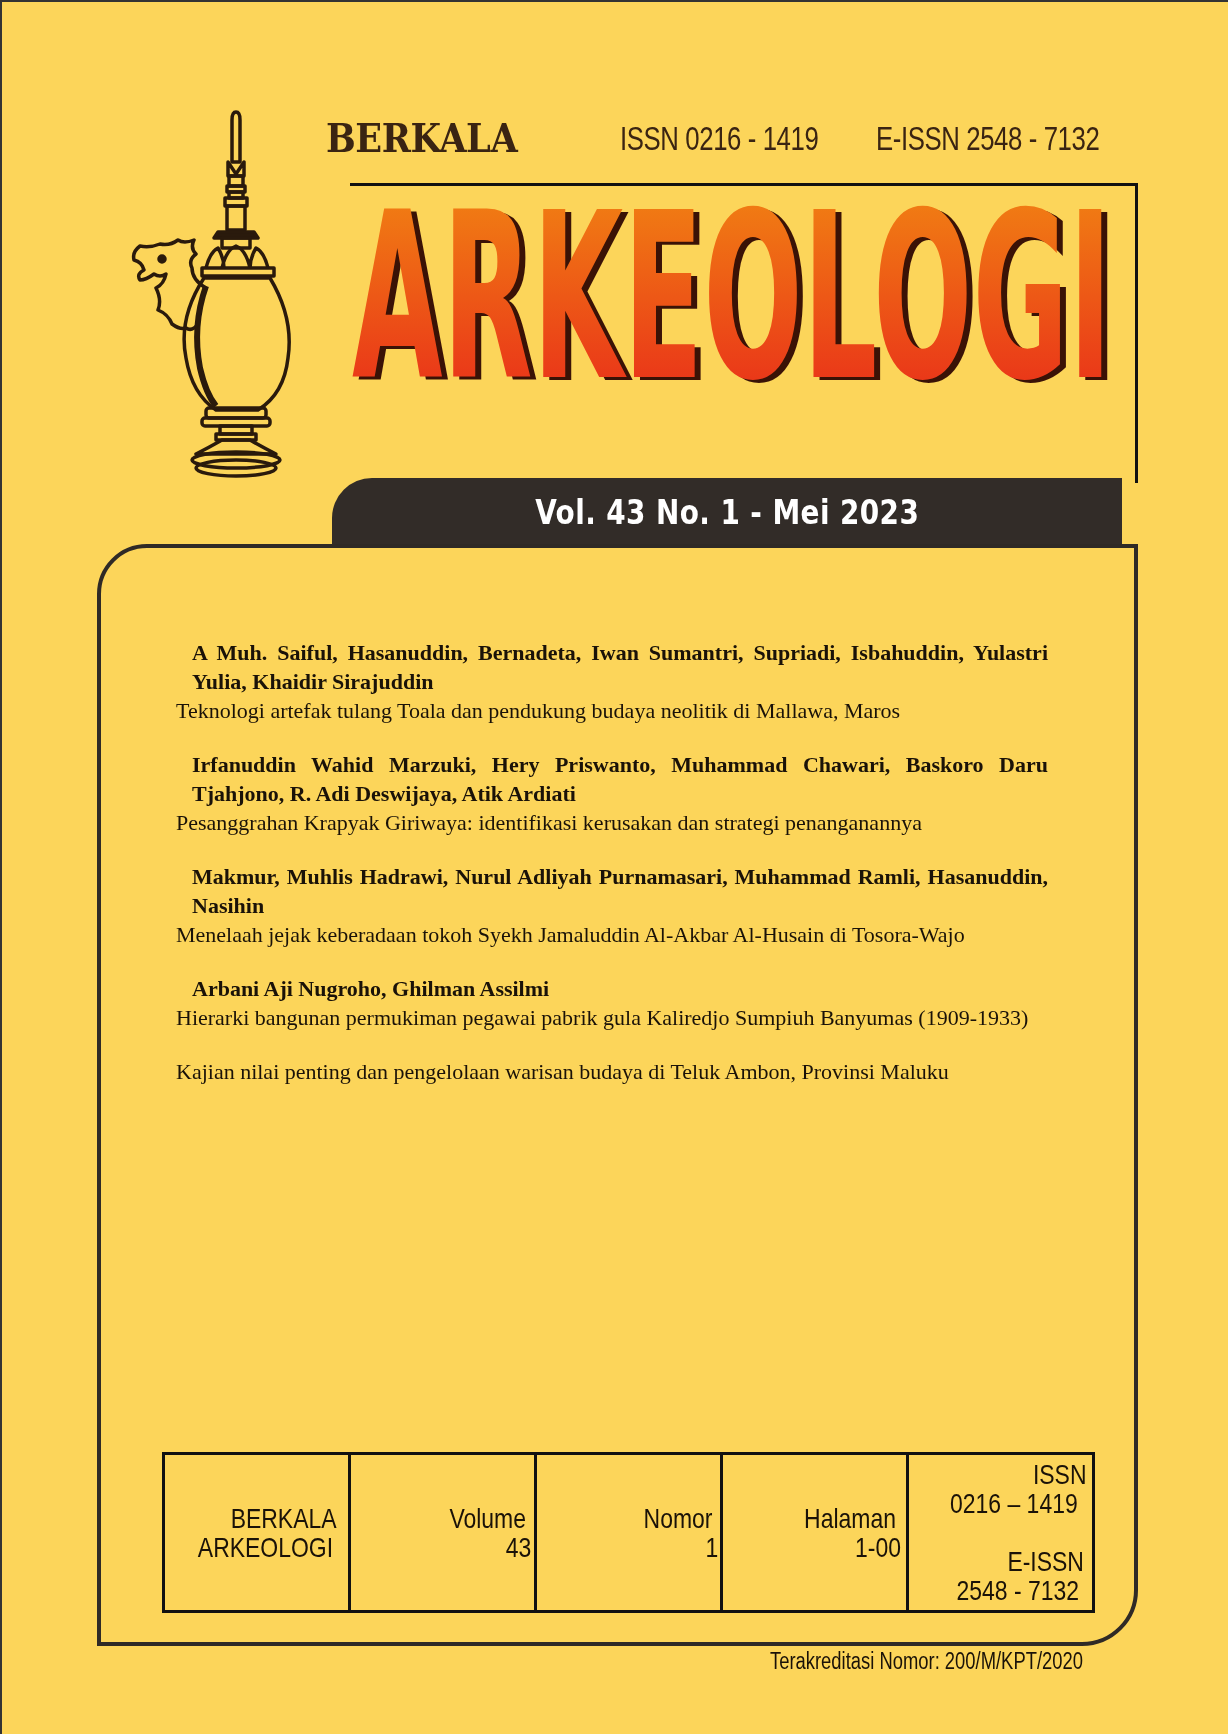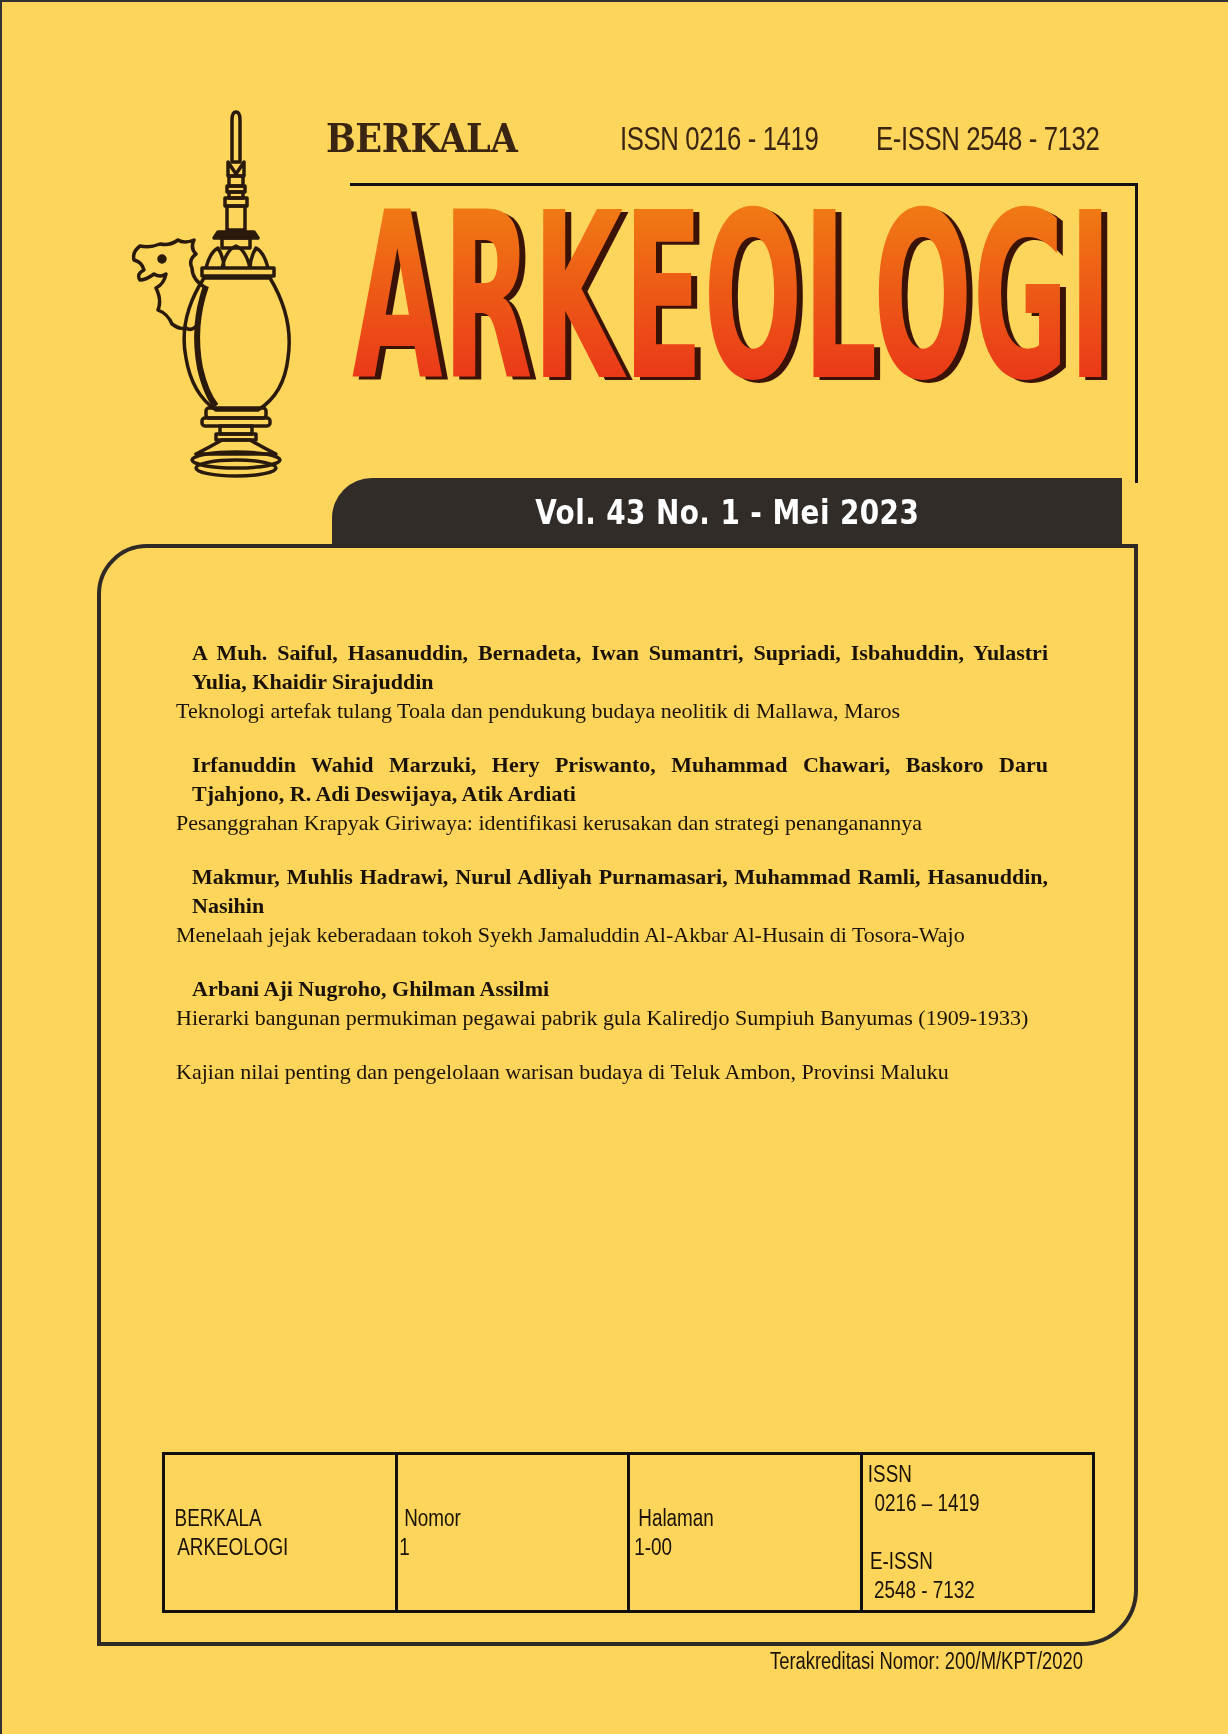--- a/index.html
+++ b/index.html
@@ -26,21 +26,21 @@
   
   .content-box { position: absolute; left: 97px; top: 544px; width: 1041px; height: 1102px; border: 4px solid #2f2a26; border-top-left-radius: 50px; border-bottom-right-radius: 56px; border-top: 4px solid #2f2a26; }
 
   .articles { position: absolute; left: 164px; top: 638px; width: 884px; }
   .article { margin-bottom: 25px; }
   .authors { font-weight: bold; font-size: 22px; line-height: 29px; text-align: justify; text-align-last: left; margin-left: 28px; }
   .title { font-size: 22px; line-height: 29px; text-align: justify; text-align-last: left; margin-left: 12px; }
 
   
   .info-table { position: absolute; left: 162px; top: 1452px; width: 933px; height: 161px; border: 3px solid #111; display: flex; }
-  .cell { flex: 1; border-right: 3px solid #111; display: flex; flex-direction: column; align-items: flex-start; justify-content: center; font-family: "Liberation Sans", sans-serif; font-size: 23px; line-height: 29px; color: #1a1208; text-align: center; }
+  .cell { flex: 1; border-right: 3px solid #111; display: flex; flex-direction: column; align-items: flex-end; justify-content: center; font-family: "Liberation Sans", sans-serif; font-size: 28px; line-height: 29px; color: #1a1208; text-align: center; }
   .cell:last-child { border-right: none; }
   .cell span { display: block; transform: scaleX(0.82); white-space: nowrap; }
   .cell .gap { height: 29px; }
 
   .accreditation { position: absolute; left: 770px; top: 1648px; font-family: "Liberation Sans", sans-serif; font-size: 23px; color: #1a1208; transform: scaleX(0.8); transform-origin: left; white-space: nowrap; }
 </style>
 </head>
 <body>
 
 <div class="page-border"></div>
@@ -119,20 +119,24 @@
     <div class="title">Kajian nilai penting dan pengelolaan warisan budaya di Teluk Ambon, Provinsi Maluku</div>
   </div>
 </div>
 
 <div class="info-table">
   <div class="cell">
     <span>BERKALA</span>
     <span>ARKEOLOGI</span>
   </div>
   <div class="cell">
+    <span>Volume</span>
+    <span>43</span>
+  </div>
+  <div class="cell">
     <span>Nomor</span>
     <span>1</span>
   </div>
   <div class="cell">
     <span>Halaman</span>
     <span>1-00</span>
   </div>
   <div class="cell">
     <span>ISSN</span>
     <span>0216 – 1419</span>

